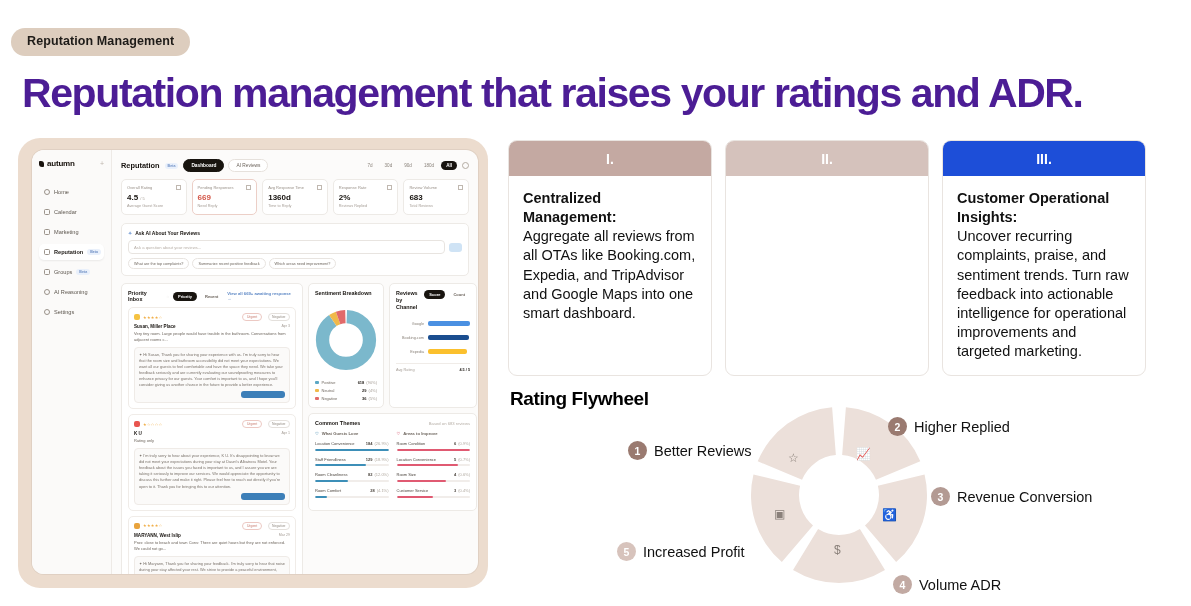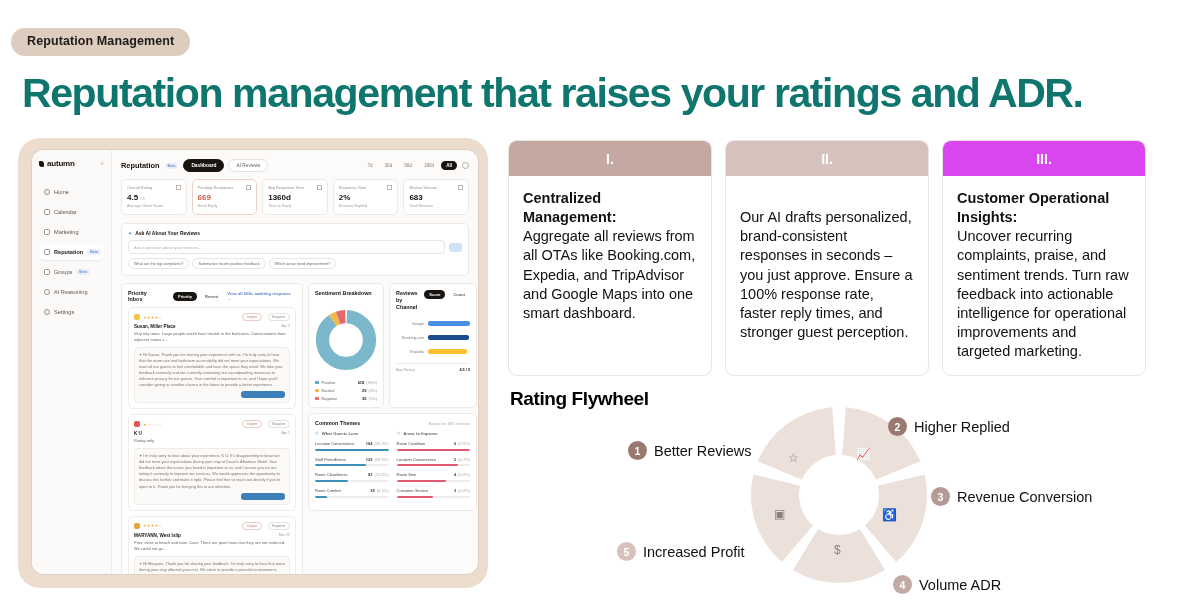--- a/index.html
+++ b/index.html
@@ -15,21 +15,21 @@
   .pill {
     position: absolute; left: 11px; top: 28px;
     background: #ddcdbe; color: #1e1b18;
     border-radius: 16px; padding: 7px 16px 8px 16px;
     font-size: 12.5px; font-weight: 700; letter-spacing: .1px;
     line-height: 1;
   }
   .headline {
     position: absolute; left: 22px; top: 70px;
     font-size: 41px; font-weight: 800; letter-spacing: -1.4px;
-    color: #0f766e; white-space: nowrap;
+    color: #4c1d95; white-space: nowrap;
   }
 
   
   .tablet {
     position: absolute; left: 18px; top: 138px;
     width: 470px; height: 450px;
     background: #ecdcce;
     border-radius: 22px;
     padding: 12px 10px 14px 14px;
   }
@@ -551,24 +551,24 @@
     </div>
   </div>
 
   <div class="cards" id="feature-cards">
       <div class="fcard">
      <div class="fcard-h" style="background:#c4a9a2">I.</div>
      <div class="fcard-b"><b>Centralized Management:</b><br><span>Aggregate all reviews from all OTAs like Booking.com, Expedia, and TripAdvisor and Google Maps into one smart dashboard.</span></div>
    </div>
       <div class="fcard">
      <div class="fcard-h" style="background:#d5c2bc">II.</div>
-     <div class="fcard-b"><br><span>Our AI drafts personalized, brand-consistent responses in seconds – you just approve. Ensure a 100% response rate, faster reply times, and stronger guest perception.</span></div>
+     <div class="fcard-b"><br></div>
    </div>
       <div class="fcard">
-     <div class="fcard-h" style="background:#d946ef">III.</div>
+     <div class="fcard-h" style="background:#1d4ed8">III.</div>
      <div class="fcard-b"><b>Customer Operational Insights:</b><br><span>Uncover recurring complaints, praise, and sentiment trends. Turn raw feedback into actionable intelligence for operational improvements and targeted marketing.</span></div>
    </div>
     </div>
 
   <div class="fw-title">Rating Flywheel</div>
   <div class="fw">
     <svg width="182" height="182" viewBox="0 0 182 182">
       <g id="fw-segs">
           <path d="M97.90440042405037 3.2712746314847436 A88 88 0 0 1 172.30139886099323 57.3238579518721 L127.95518130045147 75.6926627053964 A40 40 0 0 0 94.1383638291138 51.123306650674884 Z" fill="#ece0da"></path>
           <path d="M176.56855299499554 70.45680798068032 A88 88 0 0 1 148.15142825305617 157.91572497280274 L116.97792193320734 121.41623862400124 A40 40 0 0 0 129.89479681590706 81.66218544576378 Z" fill="#ece0da"></path>

